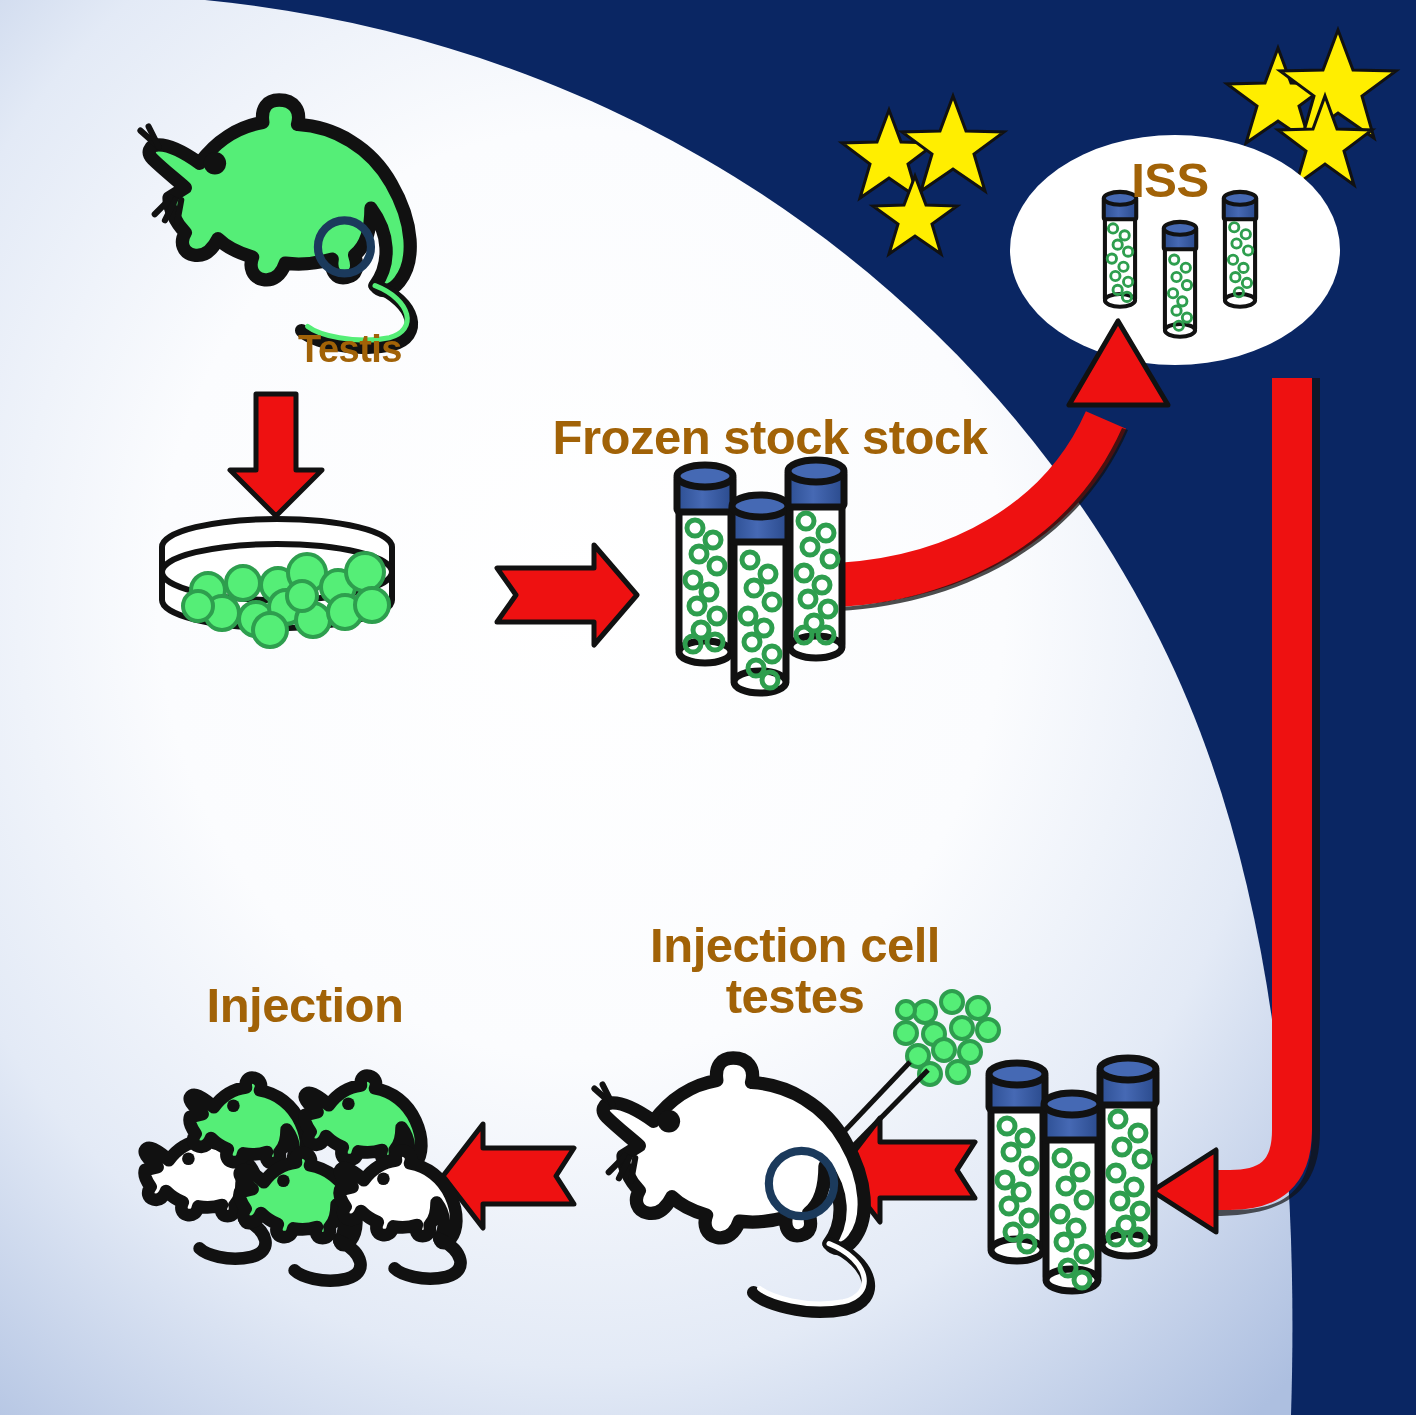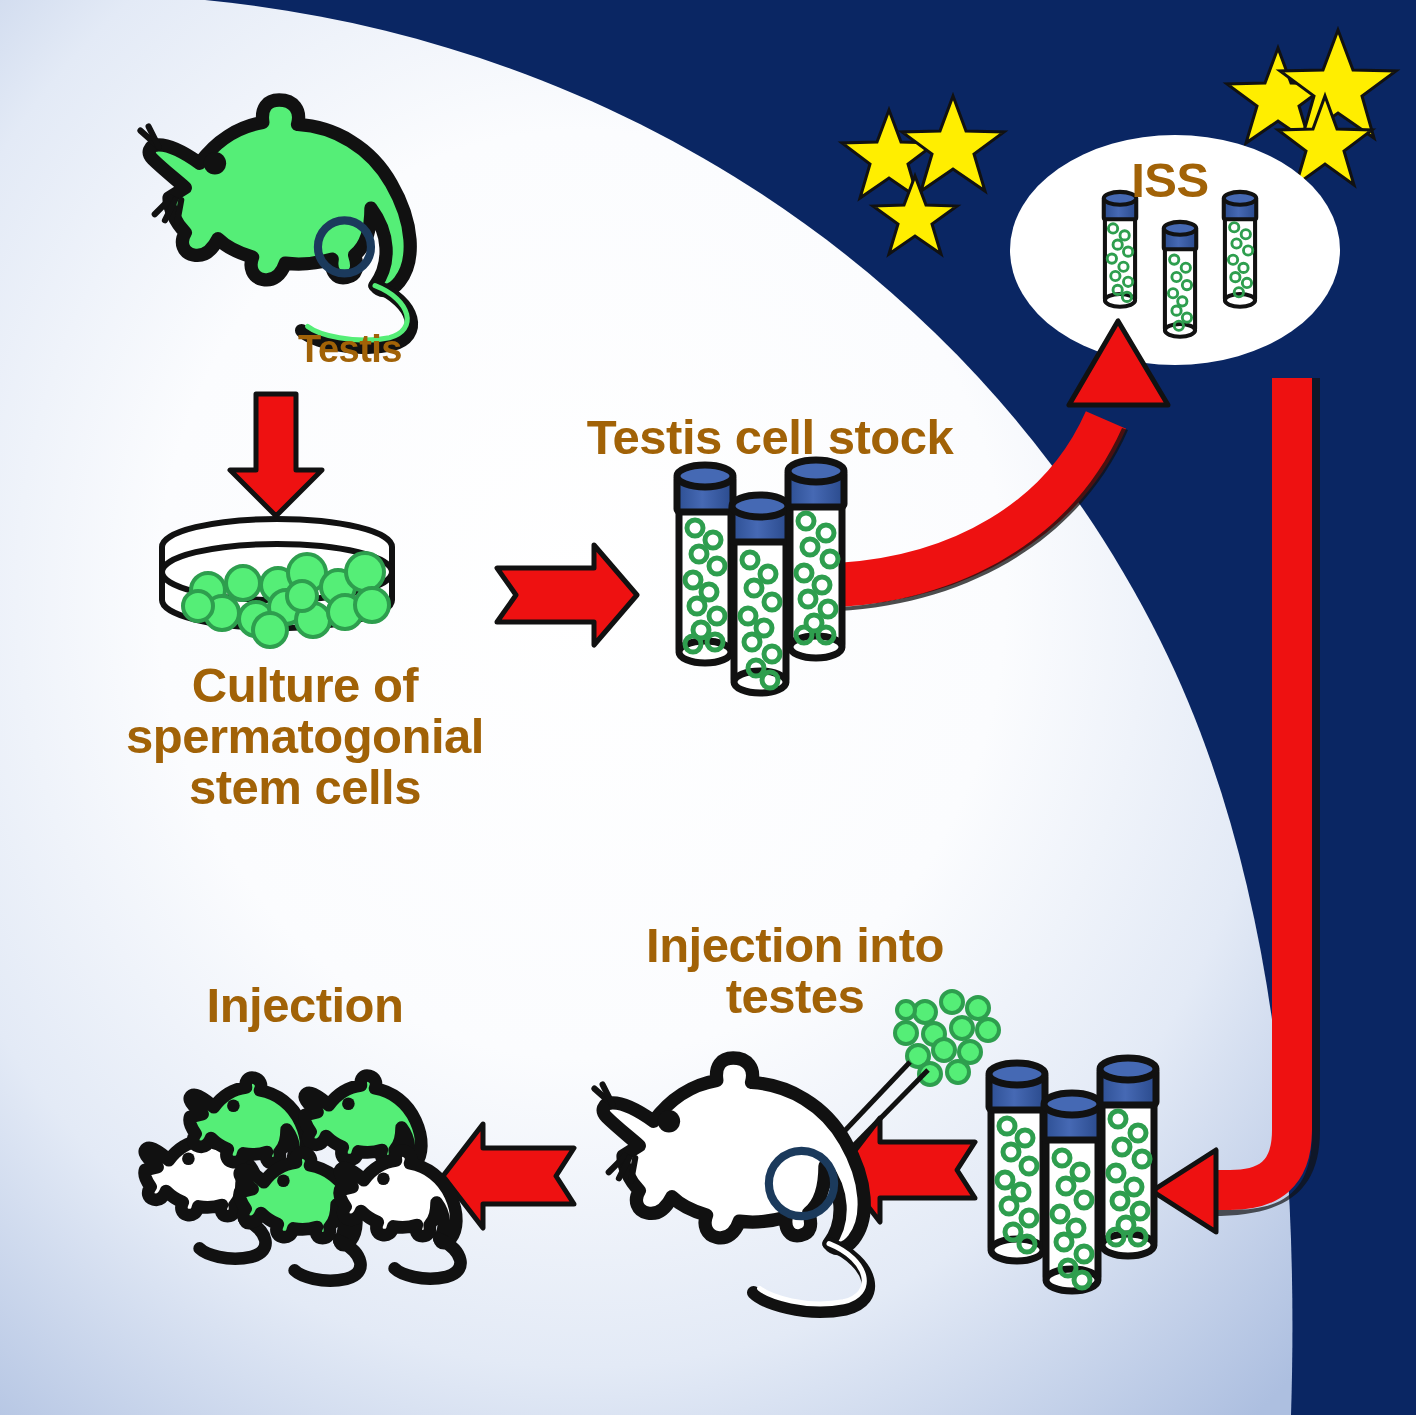--- a/index.html
+++ b/index.html
@@ -383,22 +383,19 @@
       </g>
       <g transform="translate(340,1148) scale(0.70)">
         <use href="#pupShape" fill="#ffffff" stroke="#111111" stroke-width="18" stroke-linejoin="round"></use>
         <path d="M 142,130 C 176,146 184,176 152,184 C 118,192 86,180 78,172" fill="none" stroke="#111111" stroke-width="18" stroke-linecap="round"></path>
         <circle cx="62" cy="44" r="9" fill="#111111"></circle>
       </g>
     </g>
   </svg>
 
   <div class="lbl" id="lbl-testis">Testis</div>
-  <div class="lbl" id="lbl-culture">Culture of
-spermatogonial
-stem cells</div>
-  <div class="lbl" id="lbl-frozen">Testis cell stock</div>
+  <div class="lbl" id="lbl-frozen">Frozen stock stock</div>
   <div class="lbl" id="lbl-iss">ISS</div>
-  <div class="lbl" id="lbl-inject">Injection into
+  <div class="lbl" id="lbl-inject">Injection cell
 testes</div>
   <div class="lbl" id="lbl-offspring">Injection</div>
 
 </div>
 
 </body></html>

